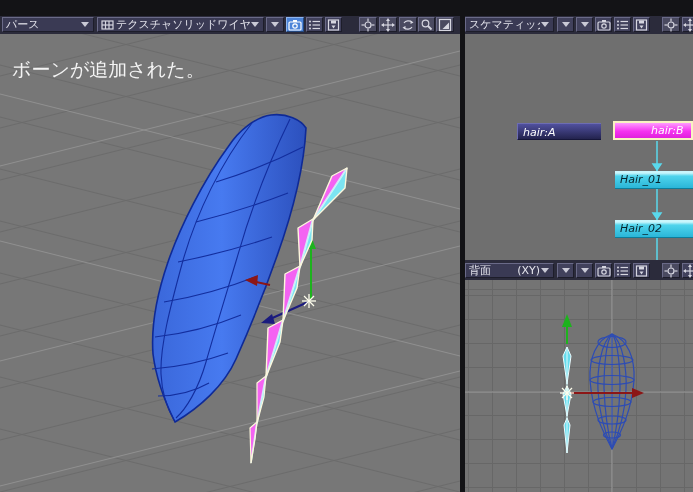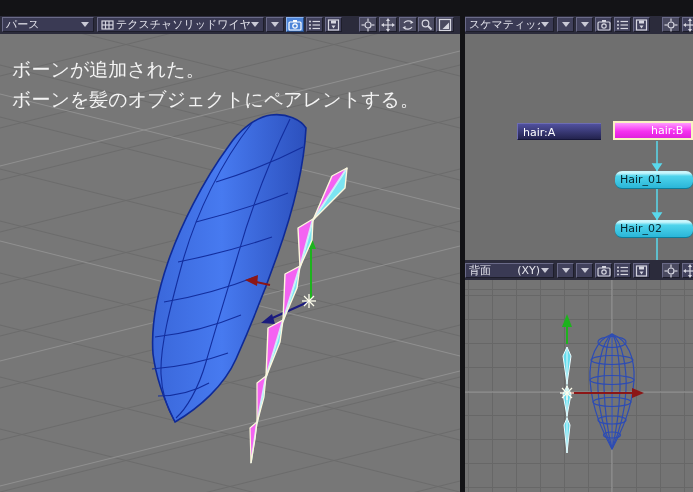--- a/index.html
+++ b/index.html
@@ -21,42 +21,42 @@
         border-top:5px solid #c9c9d6;margin:0 1px;flex:none;}
   .active-cam{background:#4d84d8;border-color:#8fb6ee #24487e #24487e #8fb6ee;}
   .tbtn svg{display:block;}
   .icon-stroke{stroke:#d6d6e0;fill:none;stroke-width:1.2;}
   .icon-fill{fill:#d6d6e0;}
   .active-cam .icon-stroke{stroke:#ffffff;}
   .active-cam .icon-fill{fill:#ffffff;}
   
   .viewport{position:absolute;overflow:hidden;}
   .vp-persp{left:0;top:18px;width:460px;height:468px;background:#777777;}
-  .vp-schem{left:465px;top:18px;width:228px;height:228px;background:#6f6f6f;}
+  .vp-schem{left:465px;top:18px;width:228px;height:228px;background:#6f6f6f;font-style:italic;}
   .vp-back{left:465px;top:264px;width:228px;height:222px;background:#747474;
      background-image:
        repeating-linear-gradient(to right,#676767 0 1px,transparent 1px 24px),
        repeating-linear-gradient(to bottom,#676767 0 1px,transparent 1px 24px);
      background-position:3px 0,0 15px;}
   .divider{position:absolute;left:460px;top:0;width:5px;height:492px;background:#131316;}
   .bottom-strip{position:absolute;left:0;top:486px;width:693px;height:6px;background:#131316;}
   .gap-strip{position:absolute;left:465px;top:244px;width:228px;height:2px;background:#2b2b3b;}
   
   .ovtext{position:absolute;left:12px;color:#f4f4f4;font-size:19px;white-space:nowrap;}
   .ov1{top:23px;}
   .ov2{top:53px;}
   
   .node{position:absolute;box-sizing:border-box;font-size:11px;line-height:17px;
         padding-left:5px;white-space:nowrap;overflow:hidden;}
   .node-part{background:linear-gradient(#50509e,#23234e);color:#ffffff;
         border-top:1px solid #6d6db2;border-left:1px solid #6d6db2;border-bottom:1px solid #16163a;}
   .node-sel{background:linear-gradient(#ff9aff 0%,#f532f0 55%,#e020dc 100%);color:#ffffff;
         border:2px solid #f8f3c2;line-height:15px;}
   .node-bone{background:linear-gradient(#c9f6fc 0%,#c9f6fc 12%,#4fd4ec 30%,#2ab6d8 100%);
-        color:#07242c;border-bottom:1px solid #0d7d9a;border-radius:7px;}
+        color:#07242c;border-bottom:1px solid #0d7d9a;}
   svg{position:absolute;left:0;top:0;}
 </style>
 </head>
 <body>
 
 <div class="app">
 
   <div class="toolbar tb-left">
     <div class="tbtn tsel" style="left:2px;width:92px;">
       <span class="lbl">パース</span>
@@ -245,21 +245,20 @@
       </g>
 
       <g stroke="#fdfdec" stroke-width="1.3">
         <line x1="302" y1="285" x2="316" y2="285"></line>
         <line x1="309" y1="278" x2="309" y2="292"></line>
         <line x1="304" y1="280" x2="314" y2="290"></line>
         <line x1="314" y1="280" x2="304" y2="290"></line>
       </g>
     </svg>
     <div class="ovtext ov1">ボーンが追加された。</div>
-    <div class="ovtext ov2">ボーンを髪のオブジェクトにペアレントする。</div>
   </div>
 
   <div class="toolbar tb-rt">
     <div class="tbtn tsel" style="left:0px;width:89px;">
       <span class="lbl">スケマティック</span>
       <span class="darr"></span>
     </div>
     <div class="tbtn" style="left:92px;width:17px;">
         <span class="darr"></span>
       </div>

